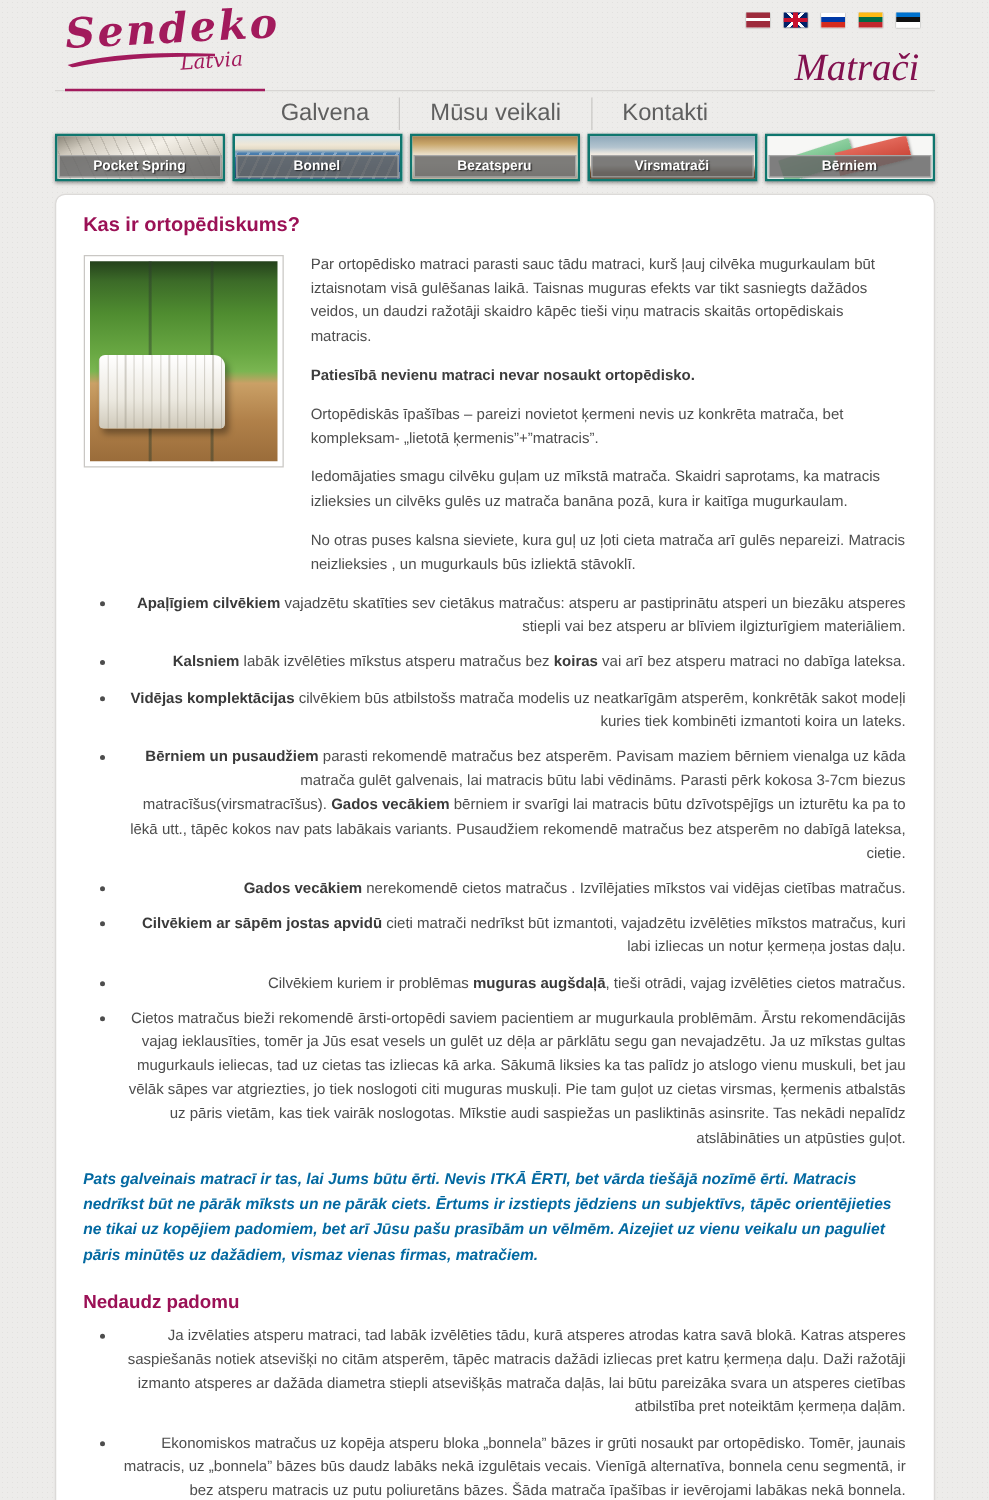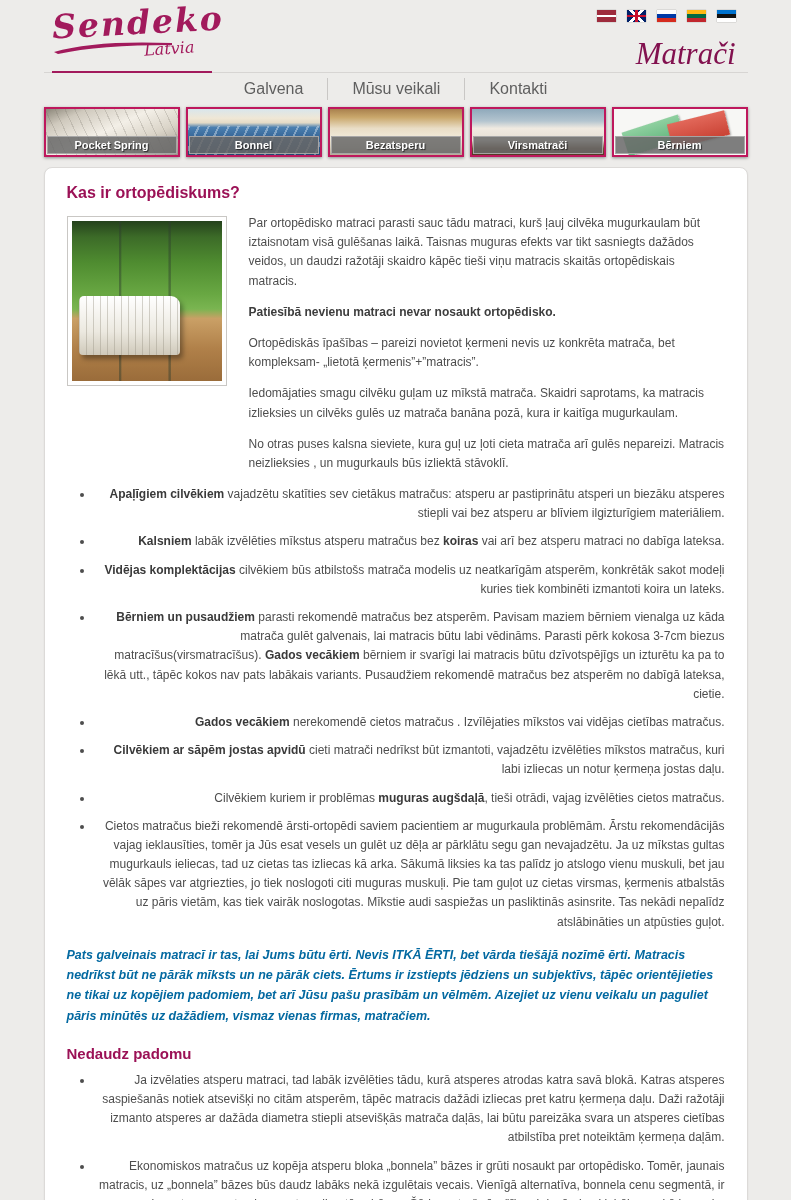--- a/index.html
+++ b/index.html
@@ -43,30 +43,30 @@
   .flag-ru { background:linear-gradient(180deg,#fff 0%,#fff 33%,#0039a6 33%,#0039a6 66%,#d52b1e 66%,#d52b1e 100%); }
   .flag-lt { background:linear-gradient(180deg,#fdb913 0%,#fdb913 33%,#006a44 33%,#006a44 66%,#c1272d 66%,#c1272d 100%); }
   .flag-ee { background:linear-gradient(180deg,#0072ce 0%,#0072ce 33%,#111 33%,#111 66%,#fff 66%,#fff 100%); }
   .page-title {
     position:absolute; right:12px; top:36px;
     font-family:"Liberation Serif", serif; font-style:italic;
     font-size:31px; color:#82114f;
   }
   .nav { position:absolute; left:0; right:0; top:78px; text-align:center; }
   .nav a {
-    display:inline-block; padding:2px 24px; color:#5f5f5f; font-size:16px;
+    display:inline-block; padding:2px 24px; color:#5f5f5f; font-size:19px;
     text-decoration:none; cursor:pointer;
   }
   .nav a + a { border-left:1px solid #c9c7c5; }
 
   
   .categories { display:flex; gap:6px; margin-top:5px; }
   .thumb {
-    position:relative; flex:1; height:50px;
-    border:2px solid #be185d; box-shadow:0 1px 3px rgba(0,0,0,.4); cursor:pointer;
+    position:relative; flex:1; height:38px;
+    border:2px solid #0f766e; box-shadow:0 1px 3px rgba(0,0,0,.4); cursor:pointer;
   }
   .art { position:absolute; inset:0; overflow:hidden; }
   .thumb-caption {
     position:absolute; left:1px; right:1px; bottom:1px; height:18px; line-height:17px;
     background:rgba(105,105,105,.85); border:1px solid rgba(175,175,175,.85);
     color:#fff; font-size:11px; font-weight:bold; text-align:center;
     text-shadow:1px 1px 1px rgba(0,0,0,.65); white-space:nowrap; overflow:hidden;
   }
 
   .art-pocket { background:linear-gradient(155deg,#8a8578 0%,#cfc9bd 18%,#f3efe7 46%,#dad4c8 70%,#9b948a 100%); }

